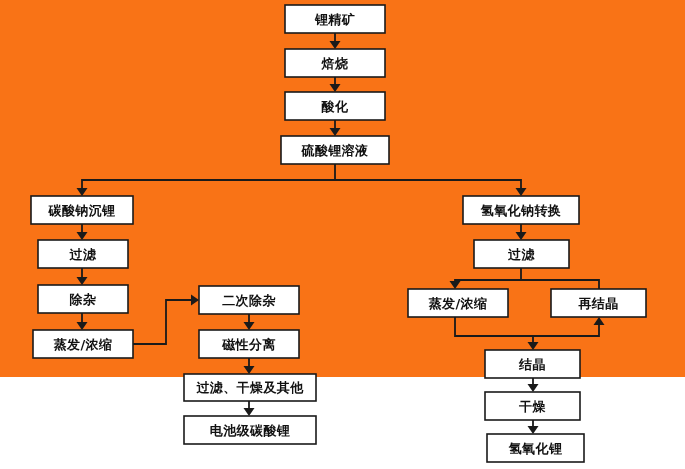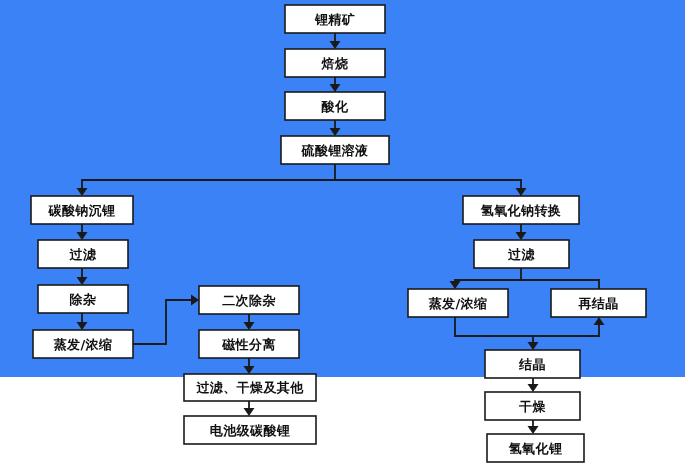--- a/index.html
+++ b/index.html
@@ -10,21 +10,21 @@
   body {
     width: 685px;
     height: 469px;
     font-family: "DejaVu Sans", "Liberation Sans", sans-serif;
     overflow: hidden;
   }
   #flowchart-root {
     position: relative;
     width: 685px;
     height: 377px;
-    background: #3b82f6;
+    background: #f97316;
   }
   svg.flow-canvas {
     position: absolute;
     left: 0;
     top: 0;
     width: 685px;
     height: 469px;
   }
   .node-rect {
     fill: #ffffff;

